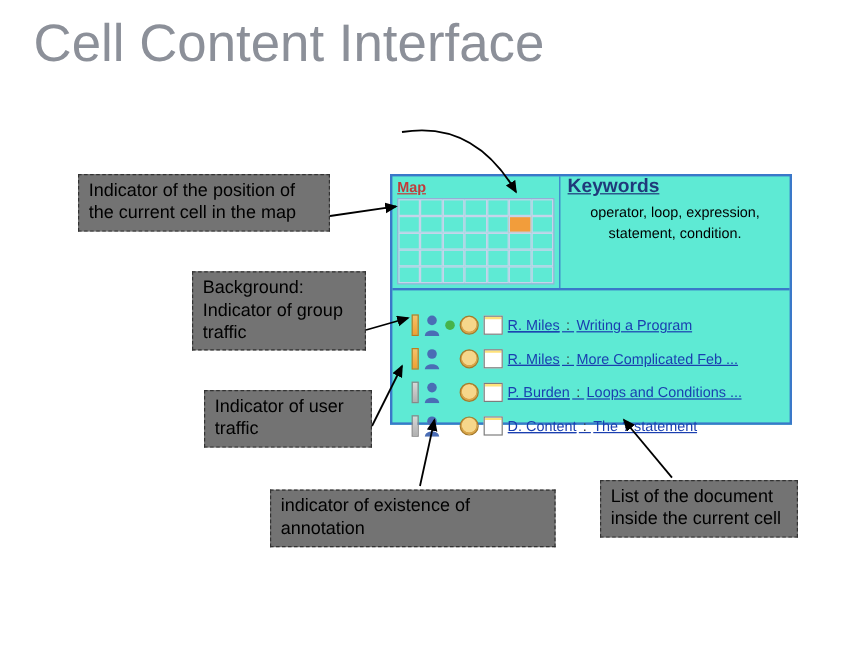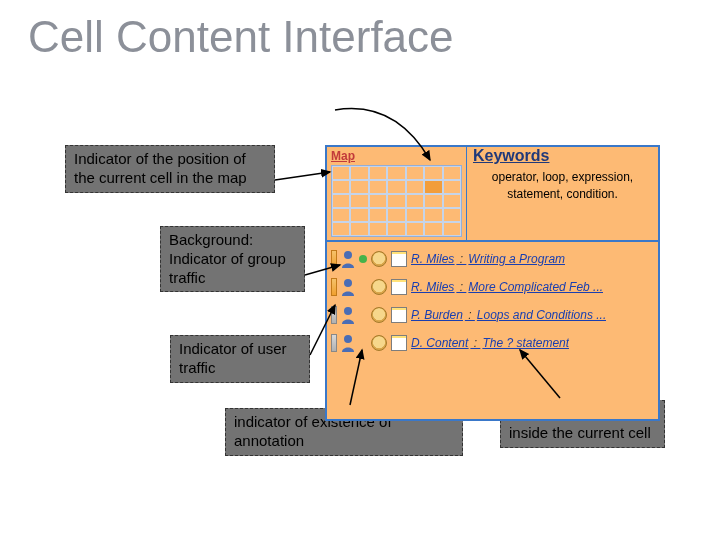--- a/index.html
+++ b/index.html
@@ -25,33 +25,33 @@
     border: 1px dashed #333;
     background: #737373;
     padding: 4px 8px;
     font-size: 15px;
     line-height: 1.25;
     font-family: "Comic Sans MS", cursive, sans-serif;
   }
   
   #c1 { left: 65px;  top: 145px; width: 210px; }
   #c2 { left: 160px; top: 226px; width: 145px; }
-  #c3 { left: 170px; top: 335px; width: 140px; }
+  #c3 { left: 170px; top: 325px; width: 140px; }
   #c4 { left: 225px; top: 408px; width: 238px; }
   #c5 { left: 500px; top: 400px; width: 165px; }
 
   
   .panel {
     position: absolute;
     left: 325px;
     top: 145px;
     width: 335px;
-    height: 276px;
+    height: 209px;
     border: 2px solid #3a78c9;
-    background: #fdba74;
+    background: #5eead4;
     font-family: Verdana, Arial, sans-serif;
     font-size: 12px;
   }
   .panel-top {
     display: flex;
     height: 95px;
     border-bottom: 2px solid #3a78c9;
   }
   .map-block {
     width: 140px;
@@ -86,22 +86,21 @@
     text-decoration: underline;
     font-size: 16px;
   }
   .kw-text {
     font-size: 12px;
     text-align: center;
     line-height: 1.4;
     margin-top: 4px;
   }
   .panel-bottom {
-    padding: 4px;
-    font-style: italic;
+    padding: 16px;
   }
   .doc-row {
     display: flex;
     align-items: center;
     gap: 4px;
     height: 26px;
     margin-bottom: 2px;
   }
   .icon {
     width: 16px;

